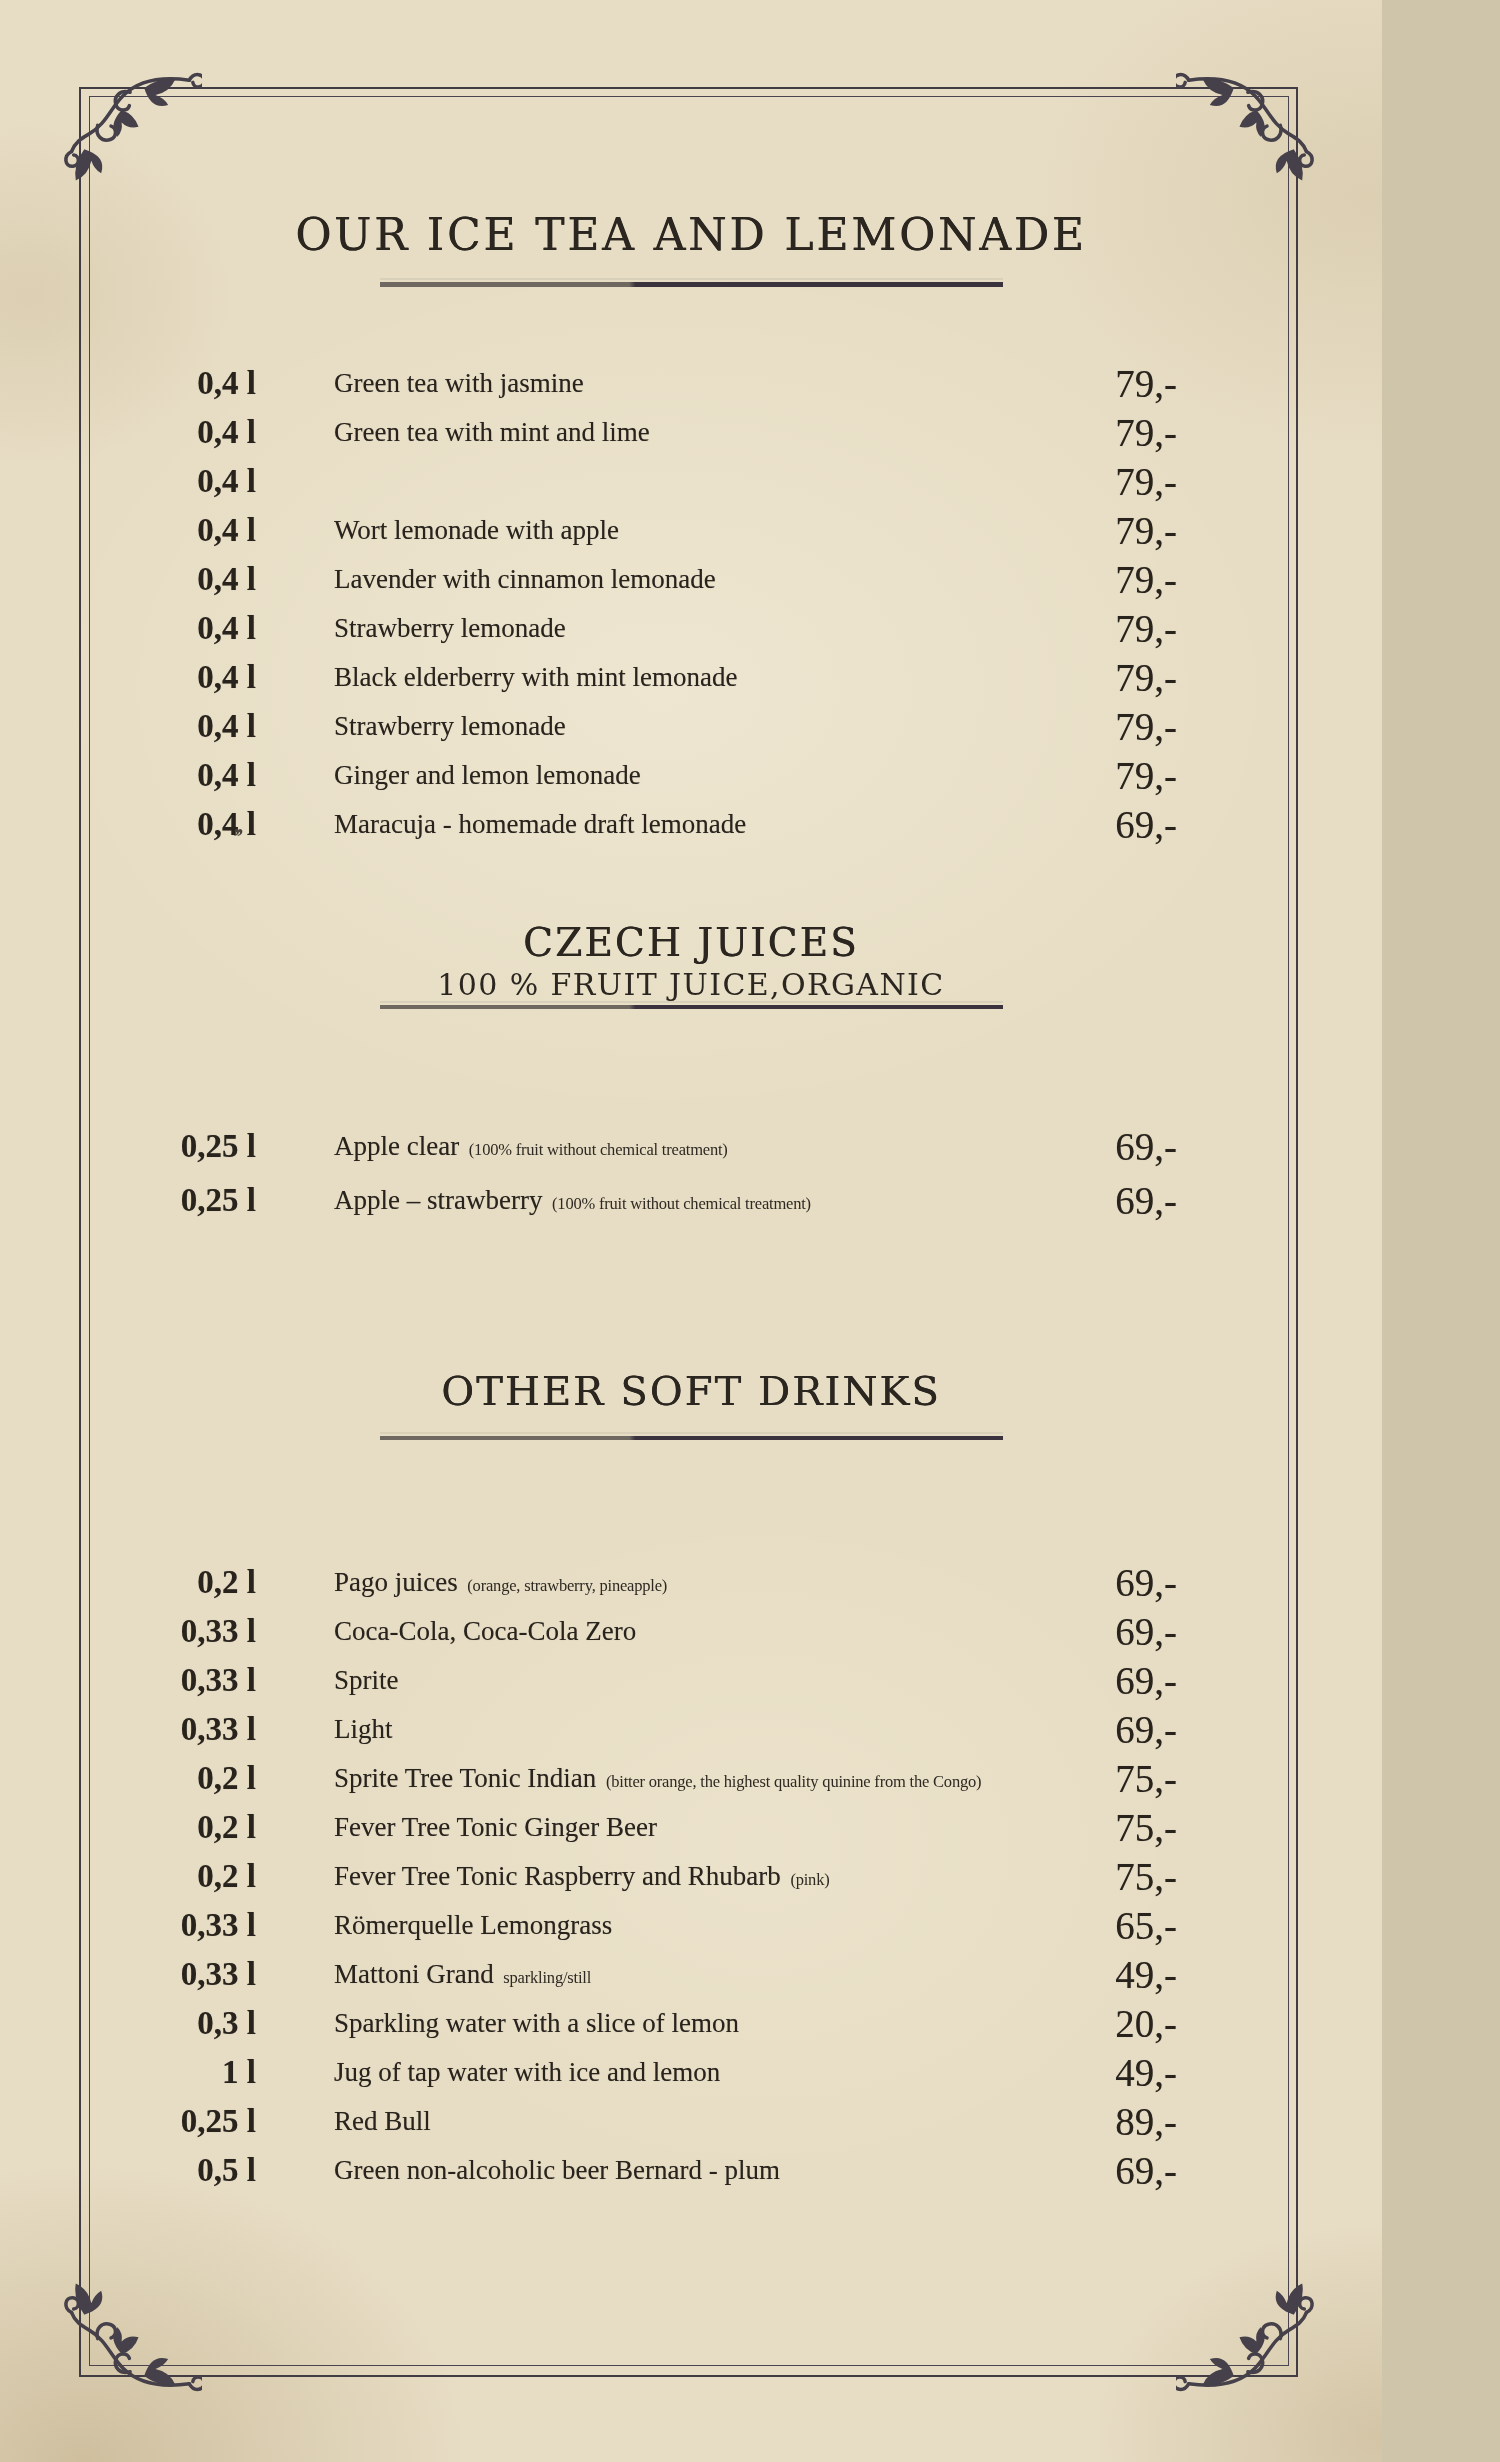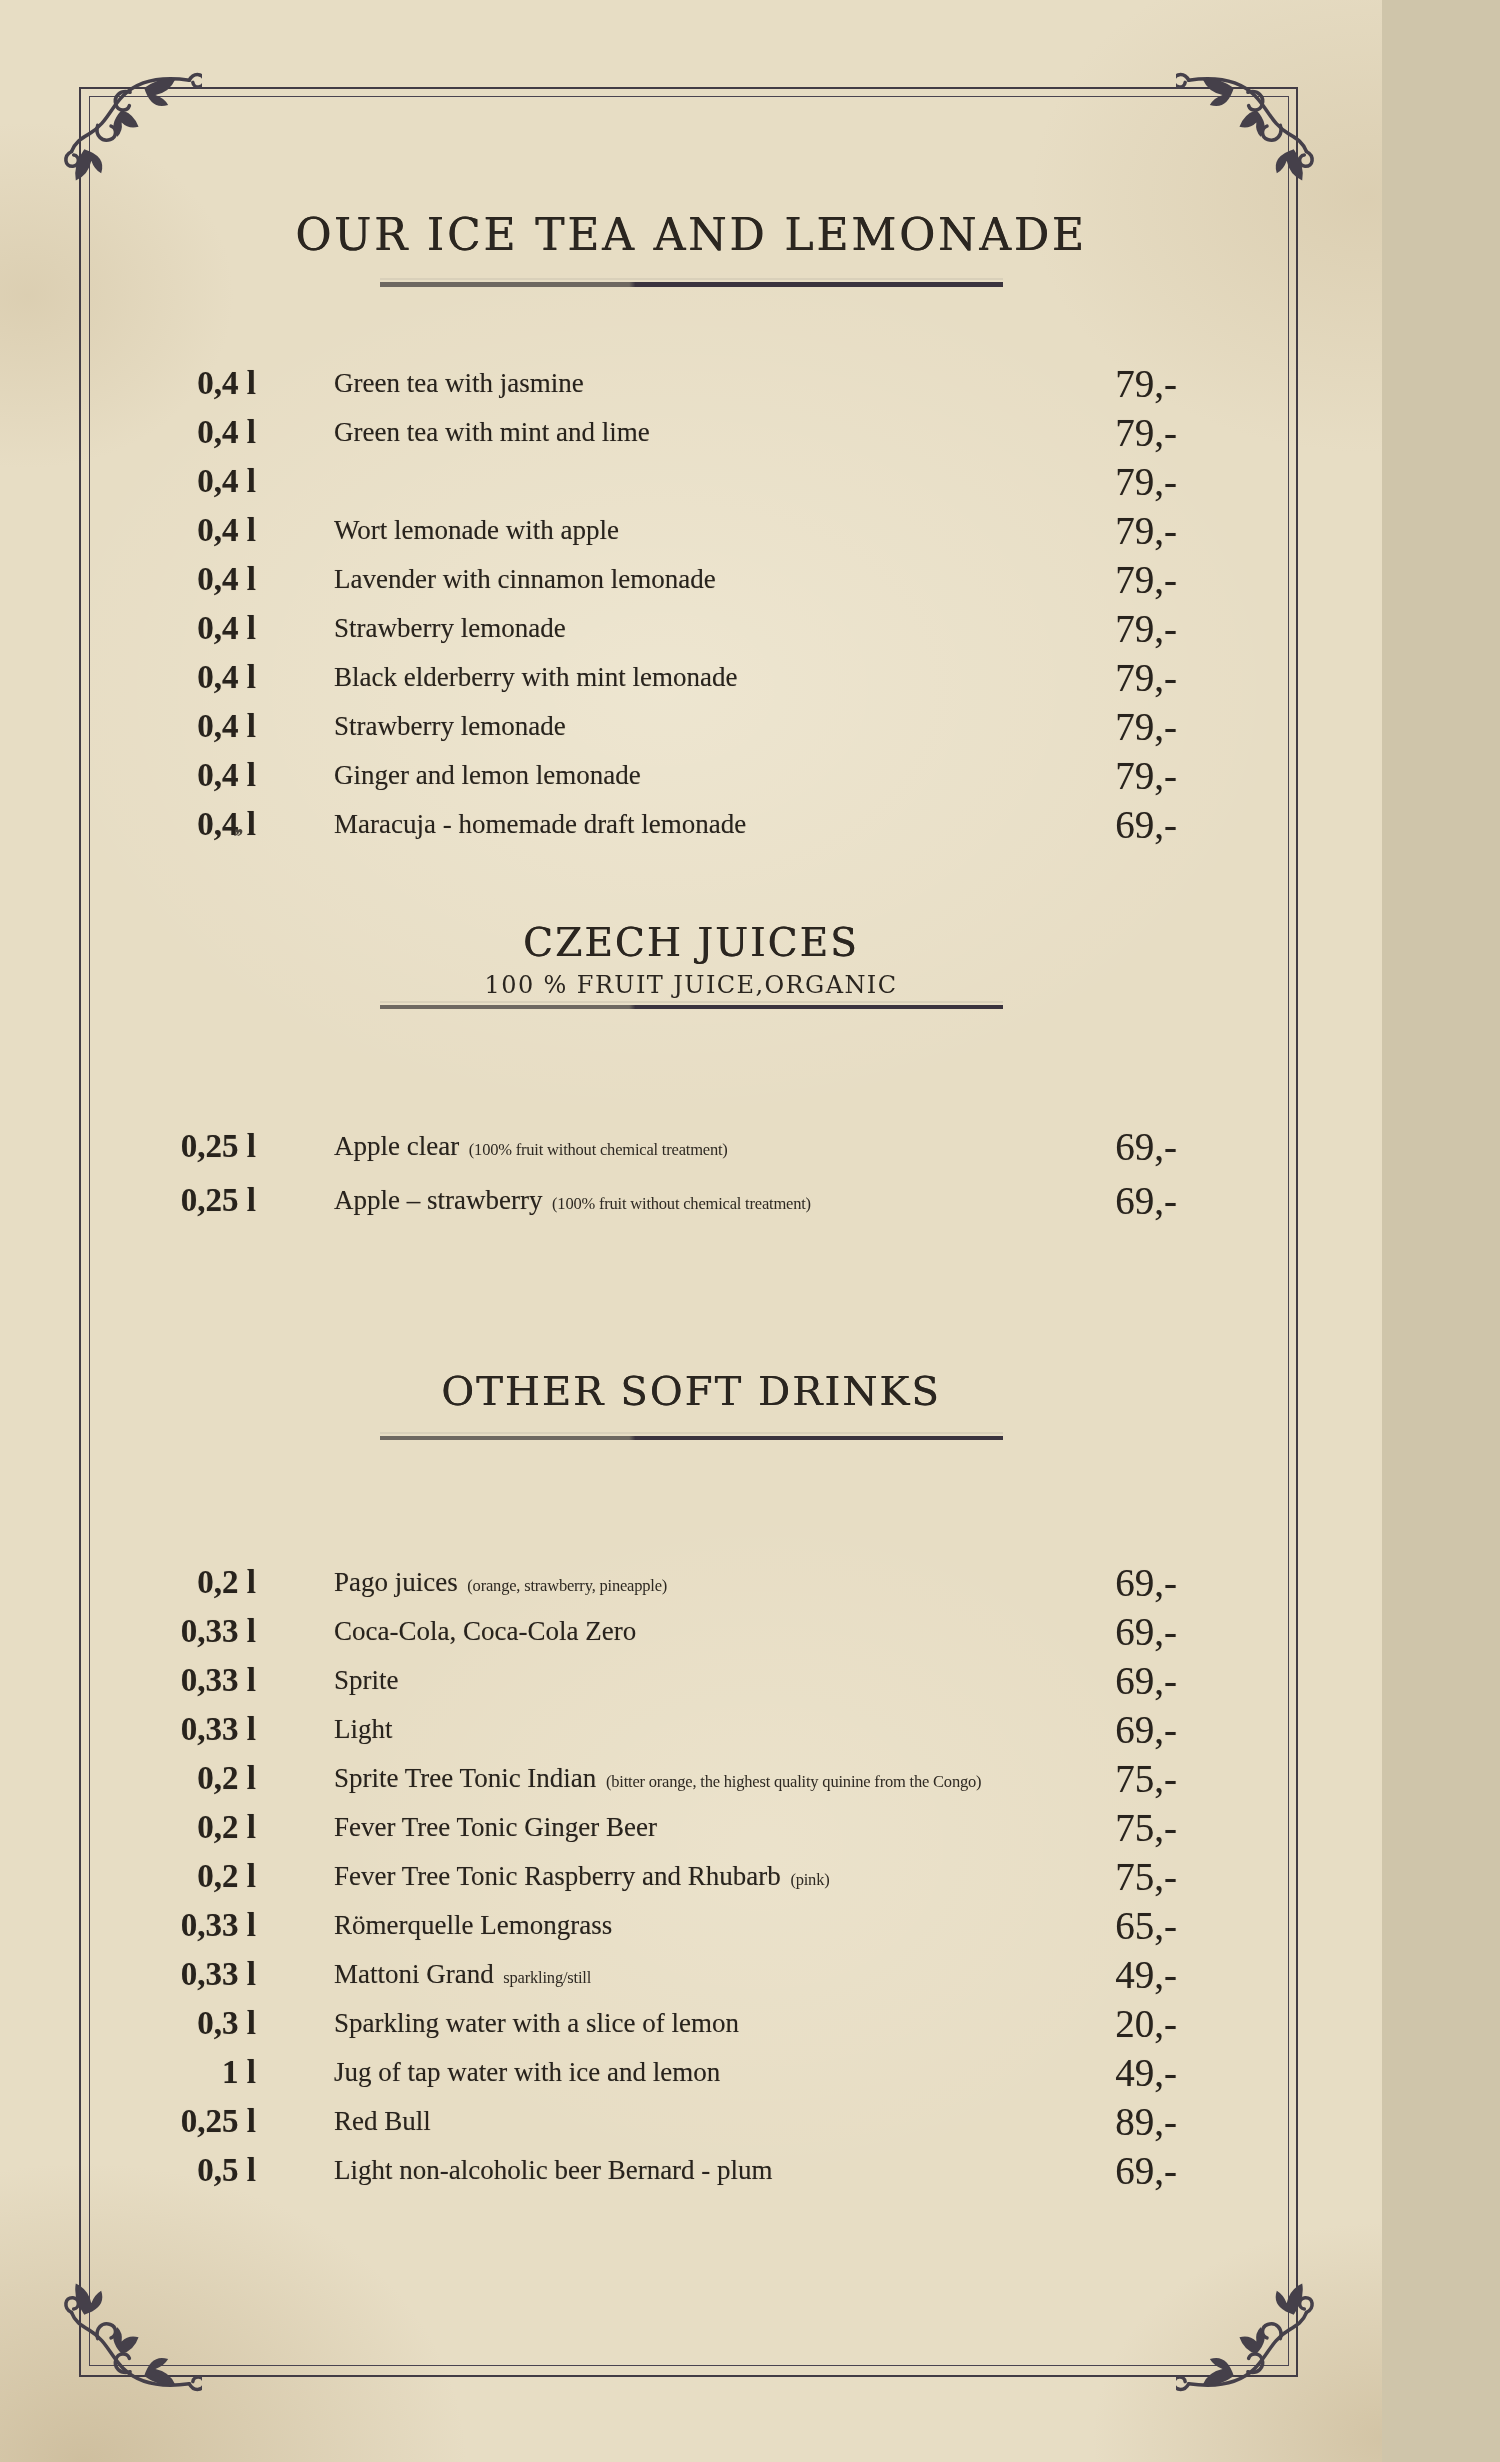--- a/index.html
+++ b/index.html
@@ -35,21 +35,21 @@
     margin:0;text-align:center;font-weight:400;
     font-family:"DejaVu Serif","Liberation Serif",serif;
     color:#2b2620;text-shadow:0.4px 0 0 currentColor;
   }
   .t0{font-size:44px;line-height:44px;letter-spacing:2.8px;}
   .t1{font-size:39px;line-height:39px;letter-spacing:2.1px;}
   .t2{font-size:40px;line-height:40px;letter-spacing:2.1px;}
   .subtitle{
     margin:11px 0 0;text-align:center;font-weight:400;
     font-family:"DejaVu Serif","Liberation Serif",serif;
-    font-size:24px;line-height:24px;letter-spacing:1.4px;color:#2b2620;
+    font-size:30px;line-height:24px;letter-spacing:1.4px;color:#2b2620;
   }
   .divider{width:623px;margin:0 auto;}
   .sec0 .divider{margin-top:21.3px;}
   .sec1 .divider{margin-top:4.1px;}
   .sec2 .divider{margin-top:20.6px;}
   .d-top{display:block;height:2.1px;background:#d9d0ba;}
   .d-main{display:block;height:4.1px;margin-top:2.1px;
     background:linear-gradient(90deg,#6e6861 0%,#6e6861 40%,#3a333e 41%,#3a333e 100%);}
   
   .rows{margin-left:138px;margin-right:205px;}
@@ -368,21 +368,21 @@
     <span class="name-wrap">
       <b class="nm">Red Bull</b>
 
     </span>
     <span class="price">89,-</span>
   </div>
 
   <div class="row">
     <span class="vol">0,5 l</span>
     <span class="name-wrap">
-      <b class="nm">Light non-alcoholic beer Bernard - plum</b>
+      <b class="nm">Green non-alcoholic beer Bernard - plum</b>
 
     </span>
     <span class="price">69,-</span>
   </div>
 </div>
   </section>
 
 </div>
 
 

